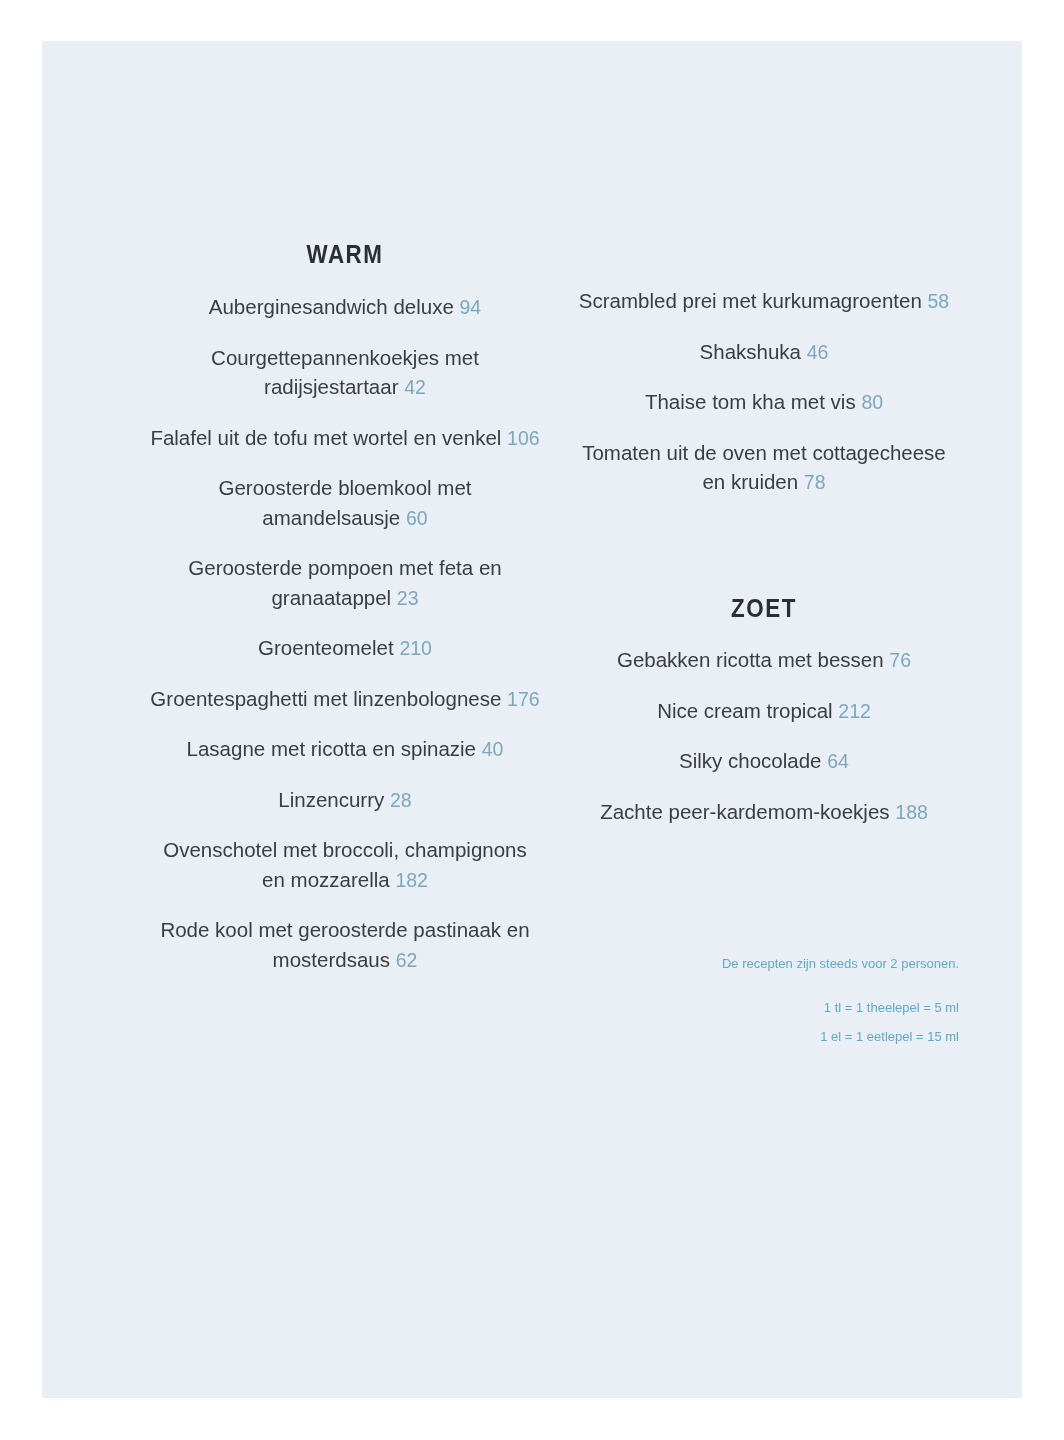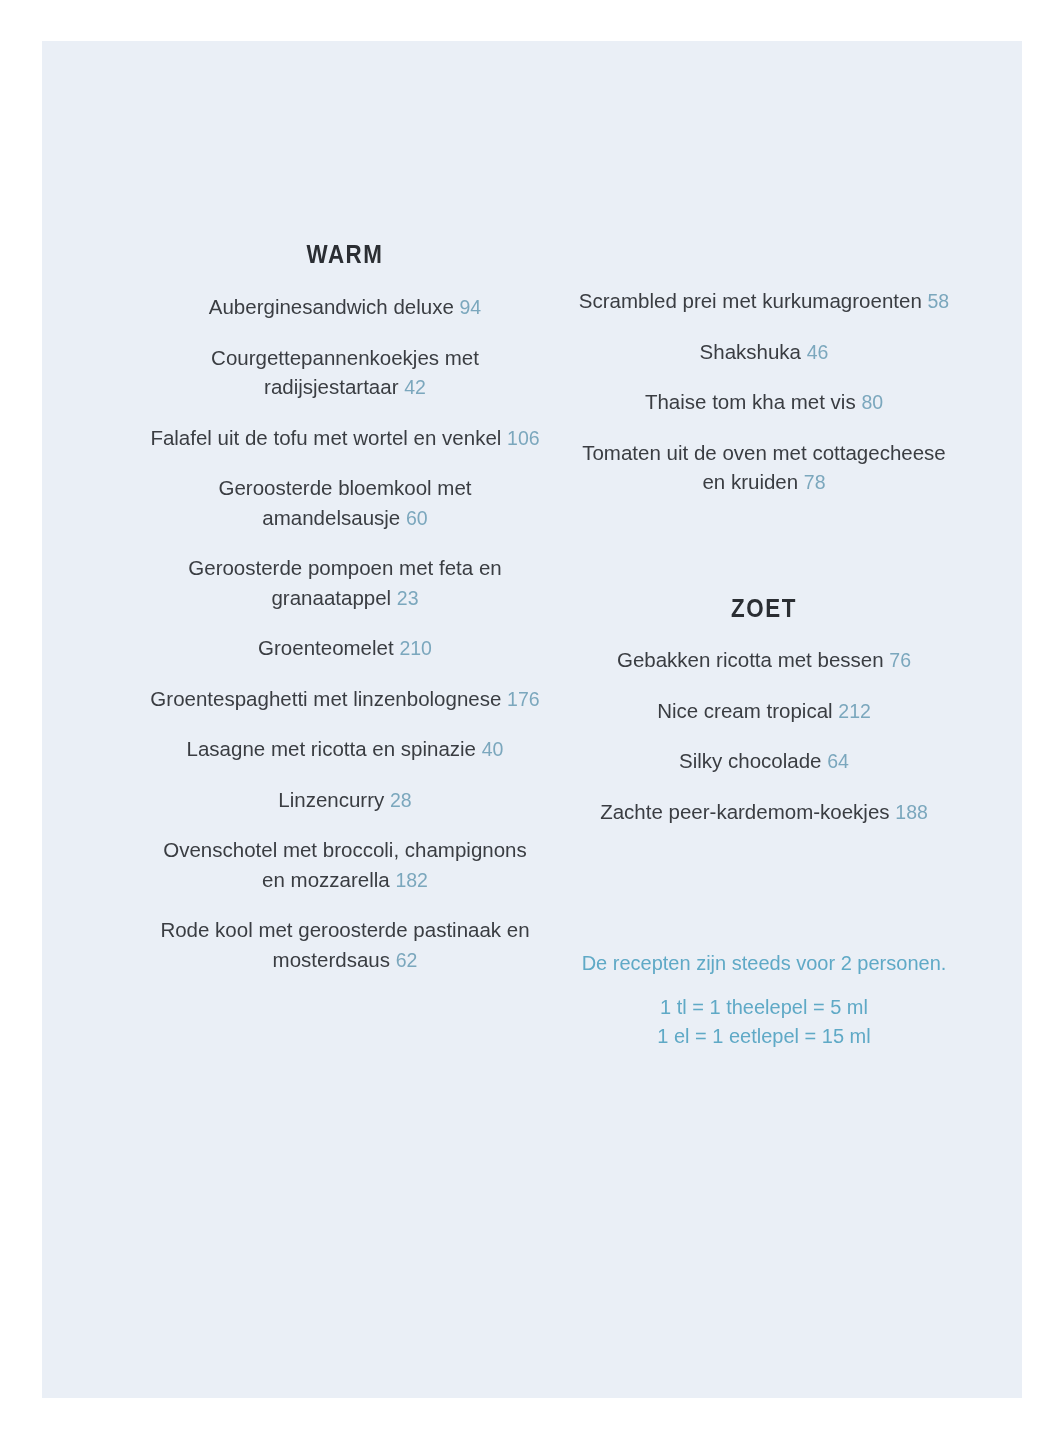--- a/index.html
+++ b/index.html
@@ -67,23 +67,23 @@
   }
   .entry:last-child { margin-bottom: 0; }
 
   .entry .page-num {
     color: #7ba7bd;
     font-size: 19.5px;
     margin-top: 16px;
   }
 
   .note-block {
-    text-align: center;
+    text-align: right;
     color: #5fa9c6;
-    font-size: 20px;
+    font-size: 13px;
     line-height: 29px;
   }
   .note-block + .note-block { margin-top: 15px; }
 
   
   .warm-heading   { position: absolute; left: 0; top: 200px;  width: 390px; }
   .warm-list      { position: absolute; left: 0; top: 251px;  width: 390px; }
 
   .right-list-top { position: absolute; left: 0; top: 245px;  width: 390px; }
   .zoet-heading   { position: absolute; left: 0; top: 554px;  width: 390px; }

